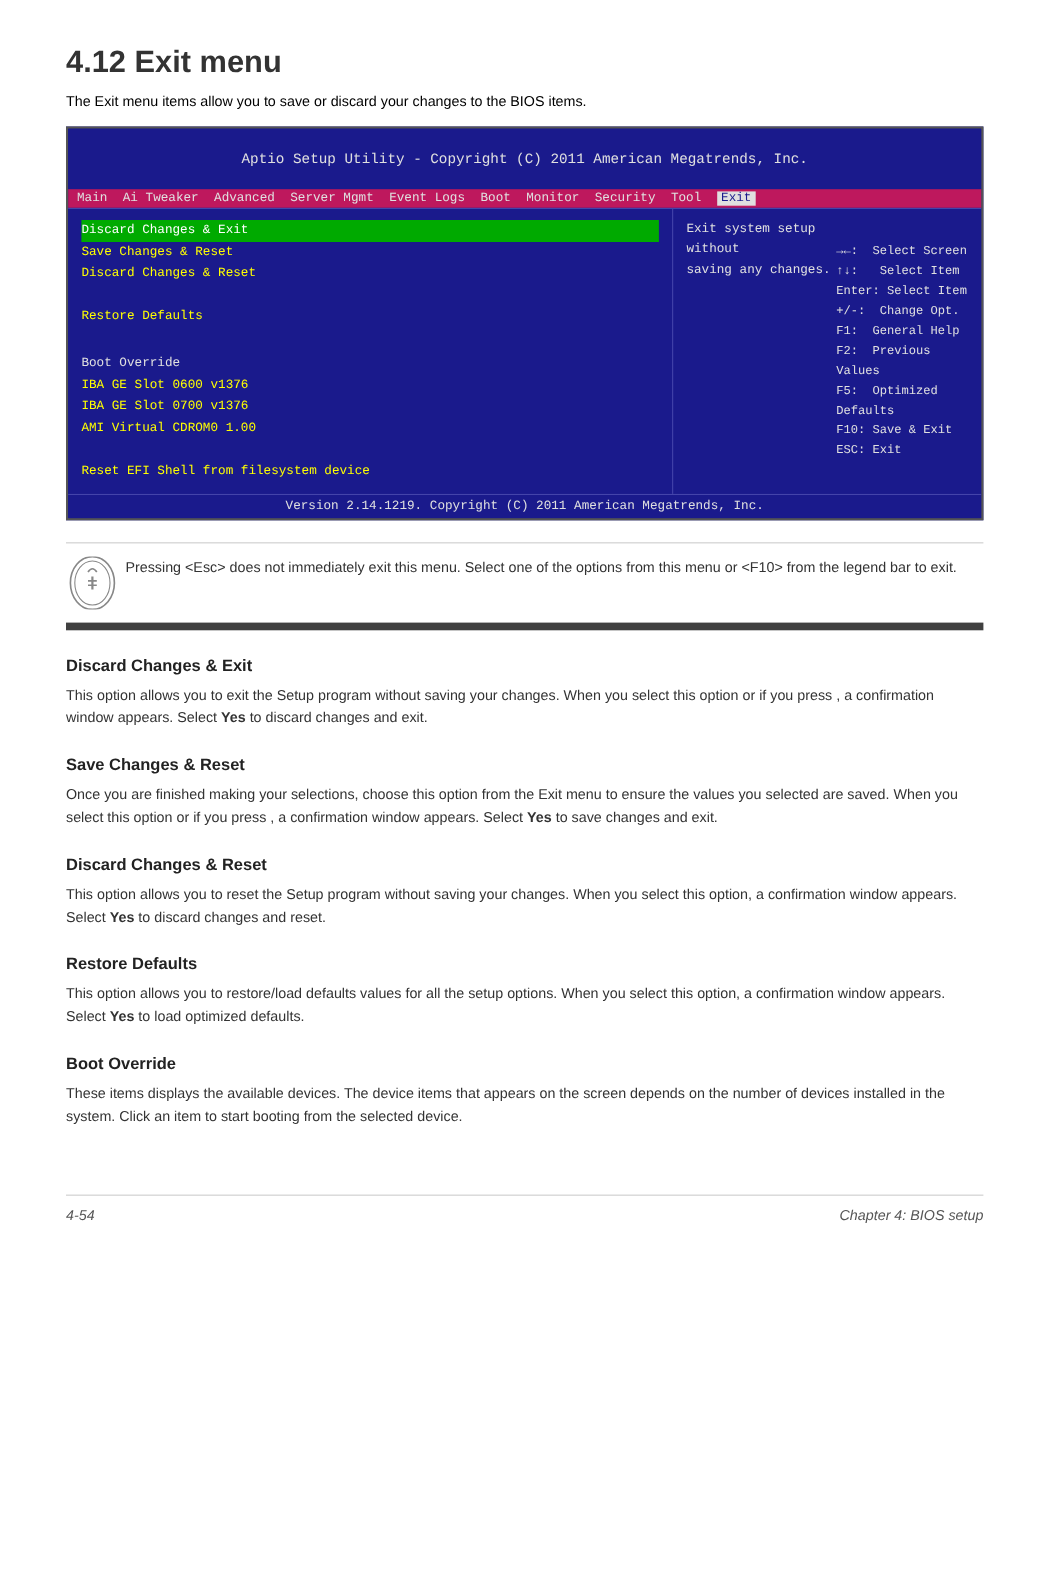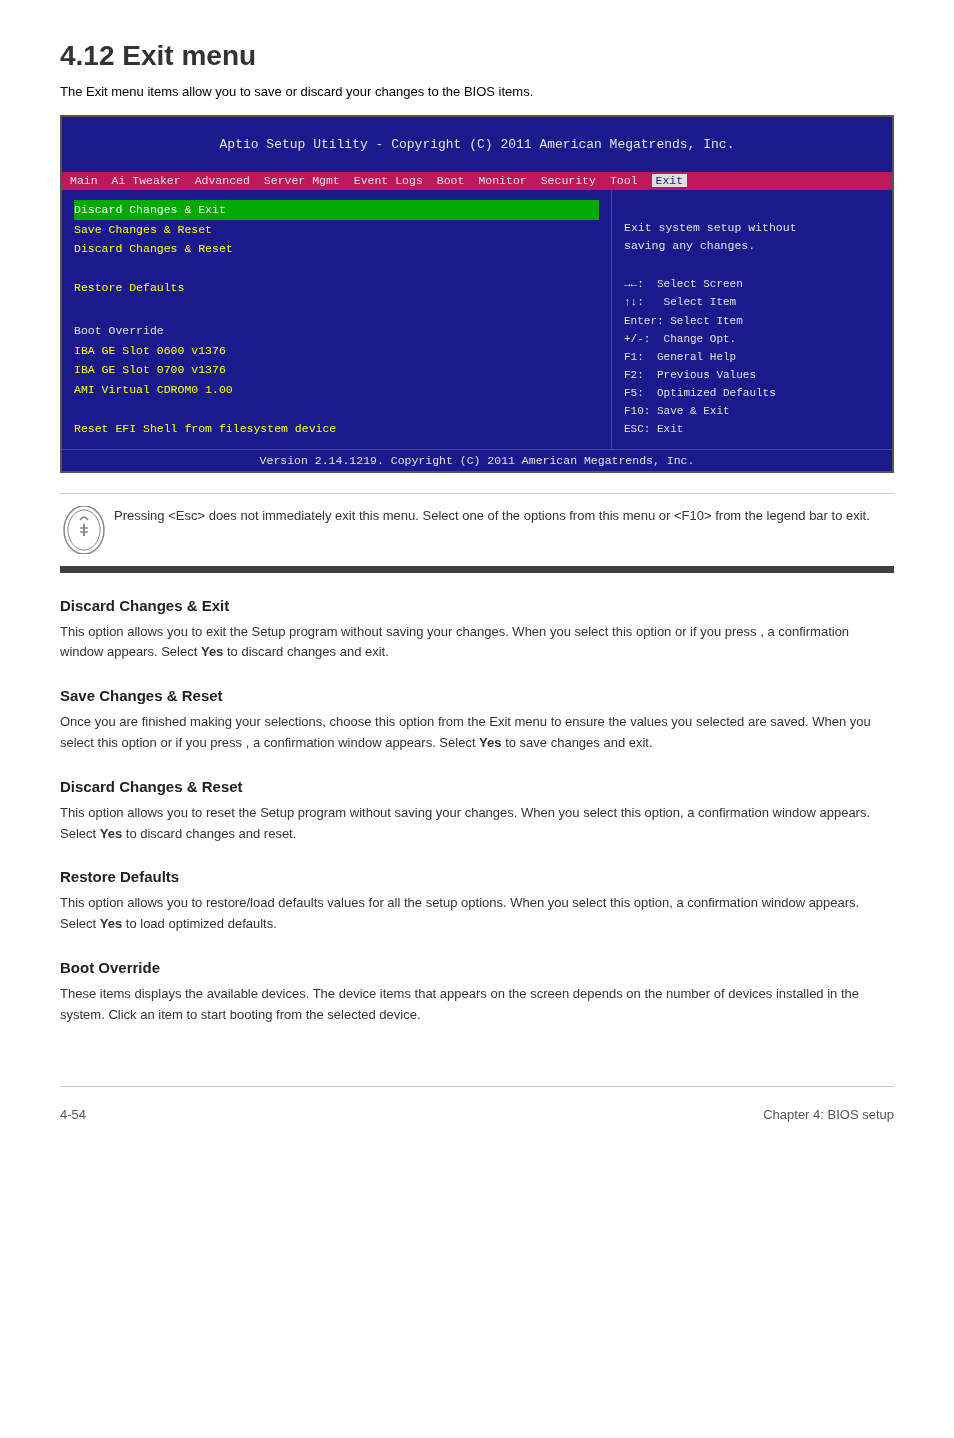--- a/index.html
+++ b/index.html
@@ -94,21 +94,21 @@
       display: block;
       margin-top: 4px;
     }
 
     .bios-right {
       width: 280px;
       padding: 10px 12px;
       color: #e0e0e0;
       font-size: 11.5px;
       display: flex;
-      flex-direction: column;
+      flex-direction: row;
       justify-content: flex-end;
     }
 
     .bios-right-top {
       color: #e0e0e0;
       line-height: 1.6;
     }
 
     .bios-right-bottom {
       color: #e0e0e0;
@@ -166,24 +166,25 @@
     }
 
     .section-body b {
       font-weight: bold;
     }
 
     .page-footer {
       display: flex;
       justify-content: space-between;
       margin-top: 60px;
-      padding-top: 20px;
+      padding-top: 10px;
       border-top: 1px solid #ccc;
       font-size: 13px;
       color: #555;
+      font-style: italic;
     }
   </style>
 </head>
 <body>
 
 <h1 class="page-title">4.12  Exit menu</h1>
 <p class="page-intro">The Exit menu items allow you to save or discard your changes to the BIOS items.</p>
 
 <div class="bios-box">
   <div class="bios-header">Aptio Setup Utility - Copyright (C) 2011 American Megatrends, Inc.</div>

